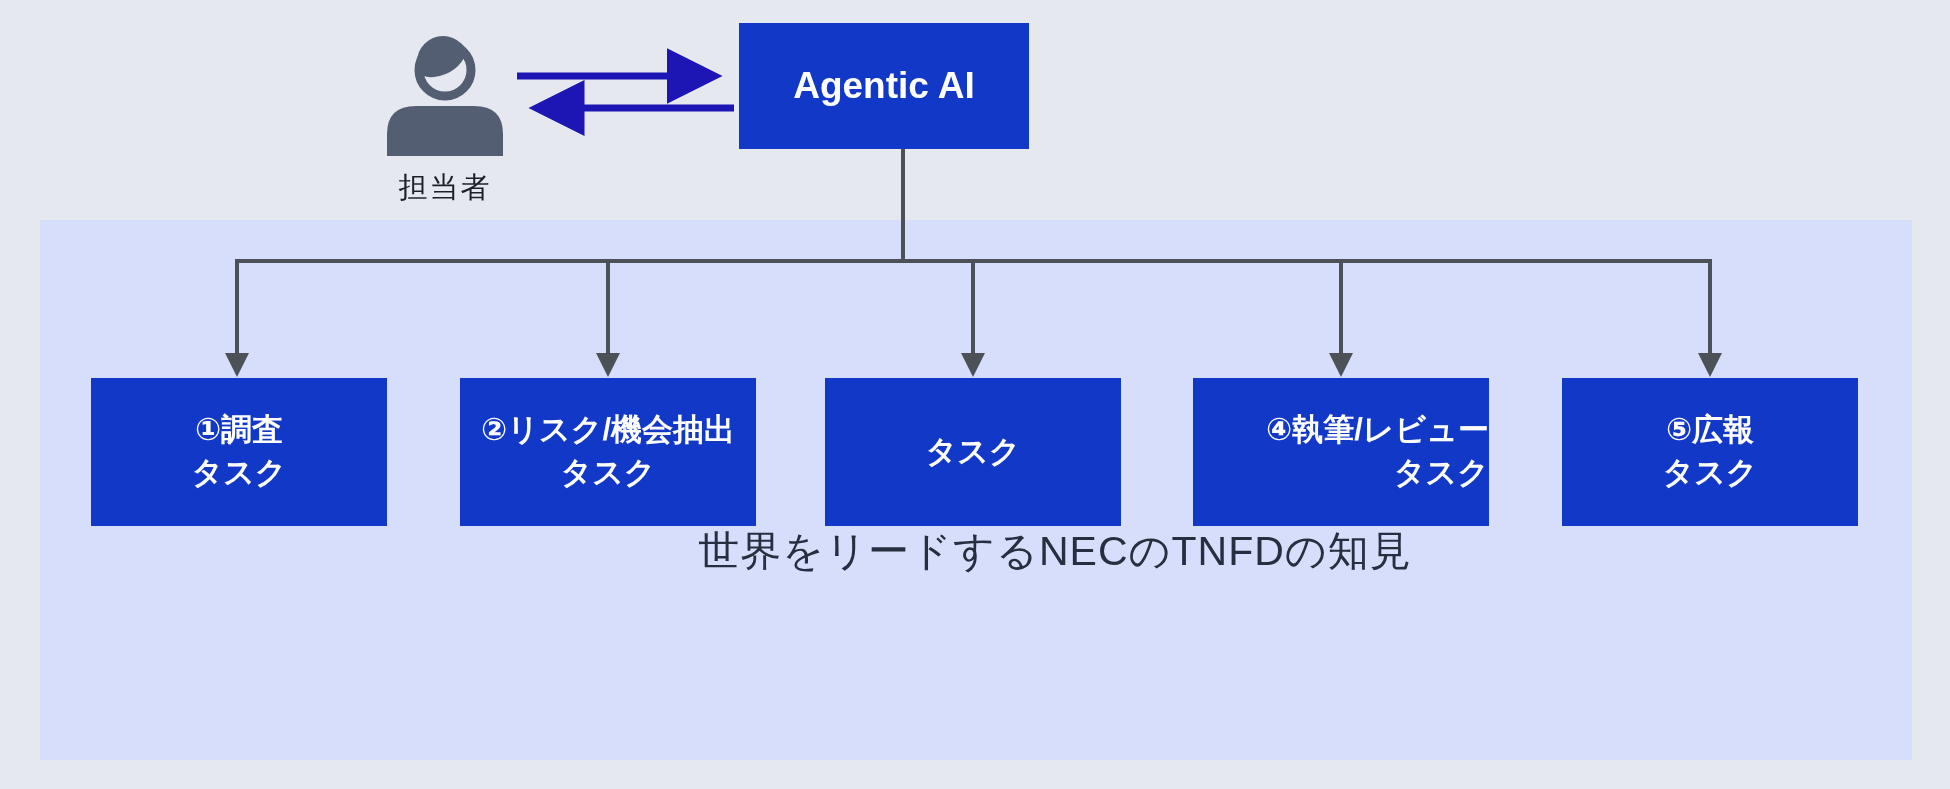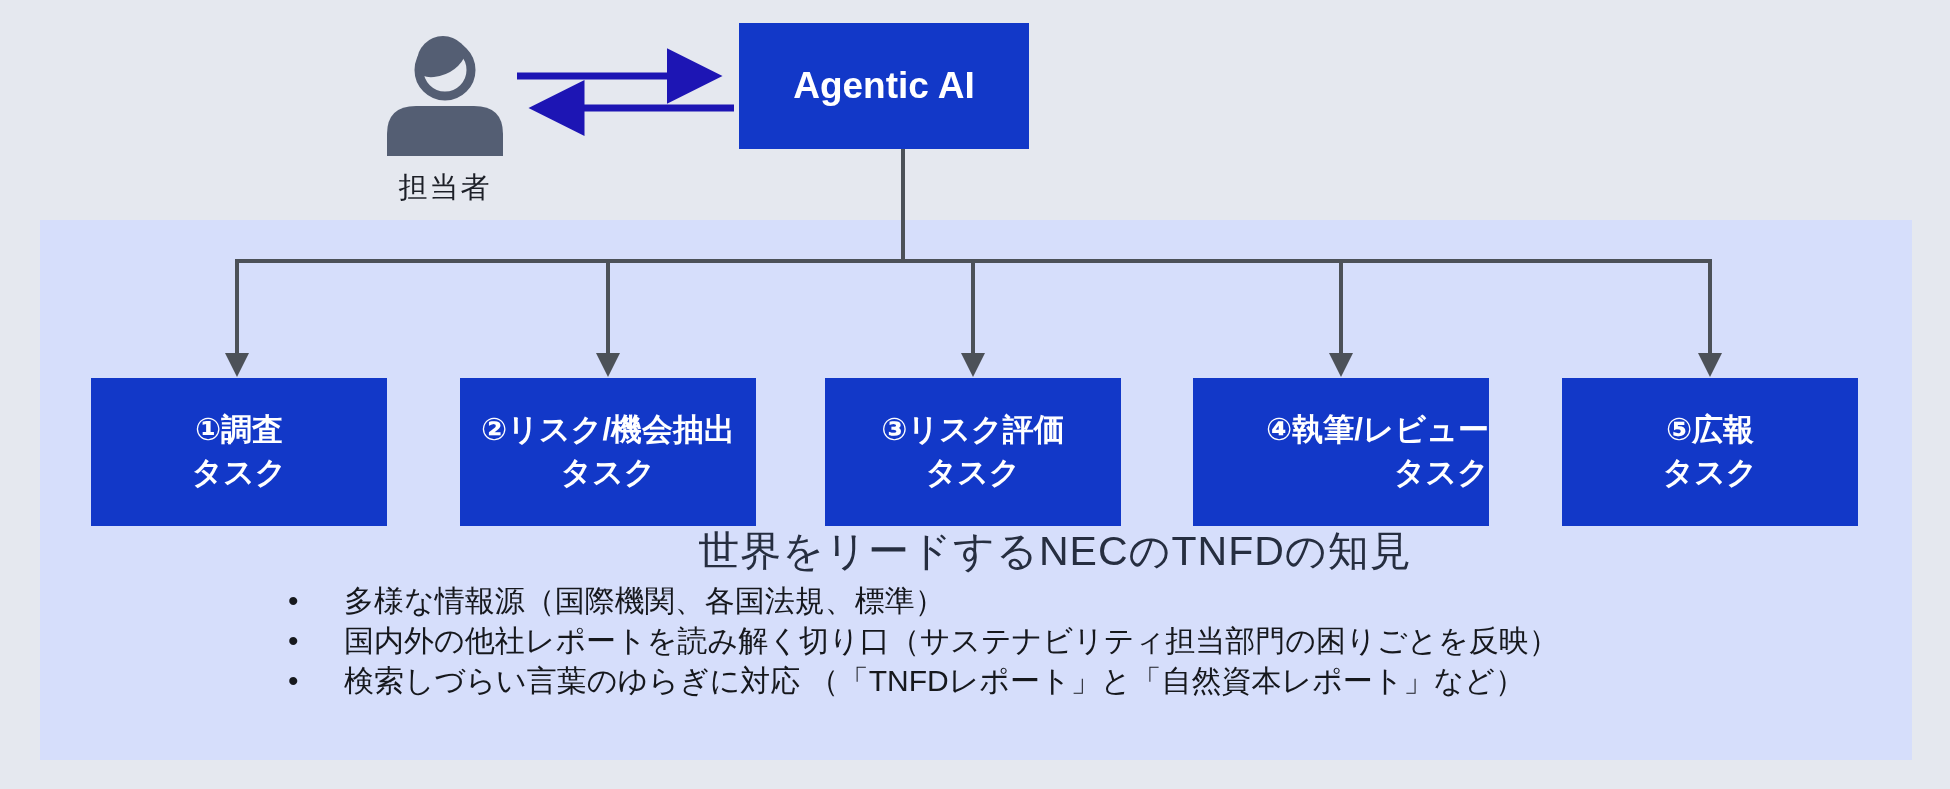--- a/index.html
+++ b/index.html
@@ -156,32 +156,26 @@
 
   <div class="task-box task-1">
     <span>①調査</span>
     <span>タスク</span>
   </div>
   <div class="task-box task-2">
     <span>②リスク/機会抽出</span>
     <span>タスク</span>
   </div>
   <div class="task-box task-3">
-    <span>③リスク評価</span>
     <span>タスク</span>
   </div>
   <div class="task-box task-4">
     <span>④執筆/レビュー</span>
     <span>タスク</span>
   </div>
   <div class="task-box task-5">
     <span>⑤広報</span>
     <span>タスク</span>
   </div>
 
   <div class="knowledge-title">世界をリードするNECのTNFDの知見</div>
-  <ul class="bullets">
-    <li>多様な情報源（国際機関、各国法規、標準）</li>
-    <li>国内外の他社レポートを読み解く切り口（サステナビリティ担当部門の困りごとを反映）</li>
-    <li>検索しづらい言葉のゆらぎに対応 （「TNFDレポート」と「自然資本レポート」など）</li>
-  </ul>
 
 </div>
 
 </body></html>

